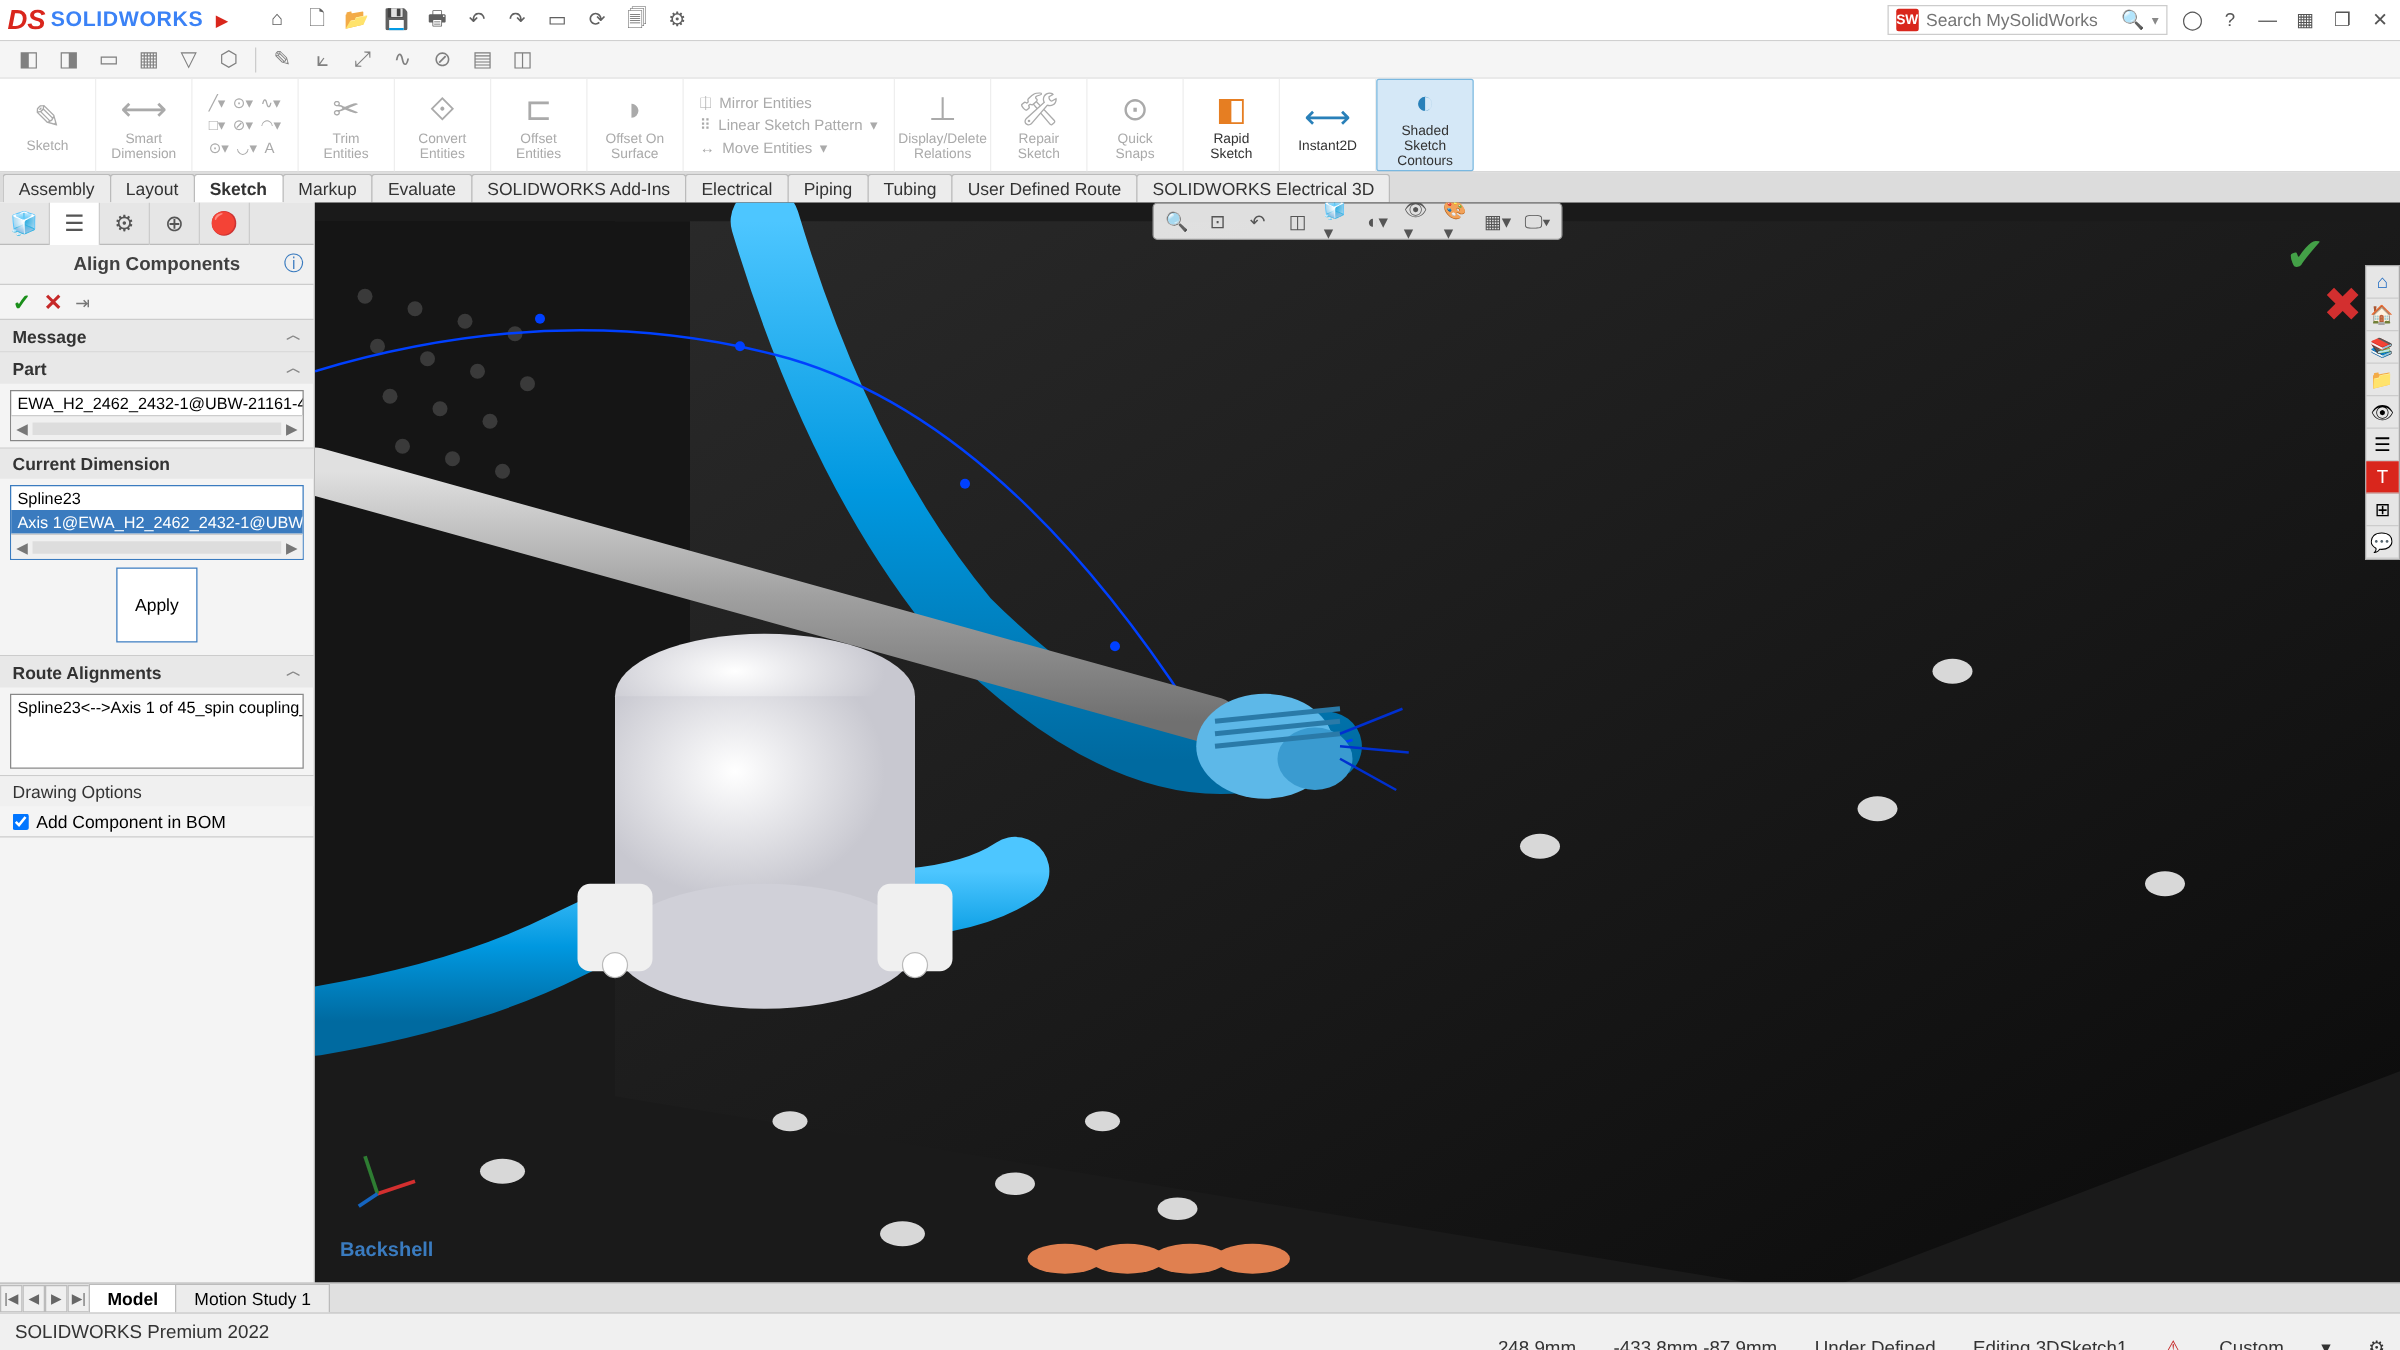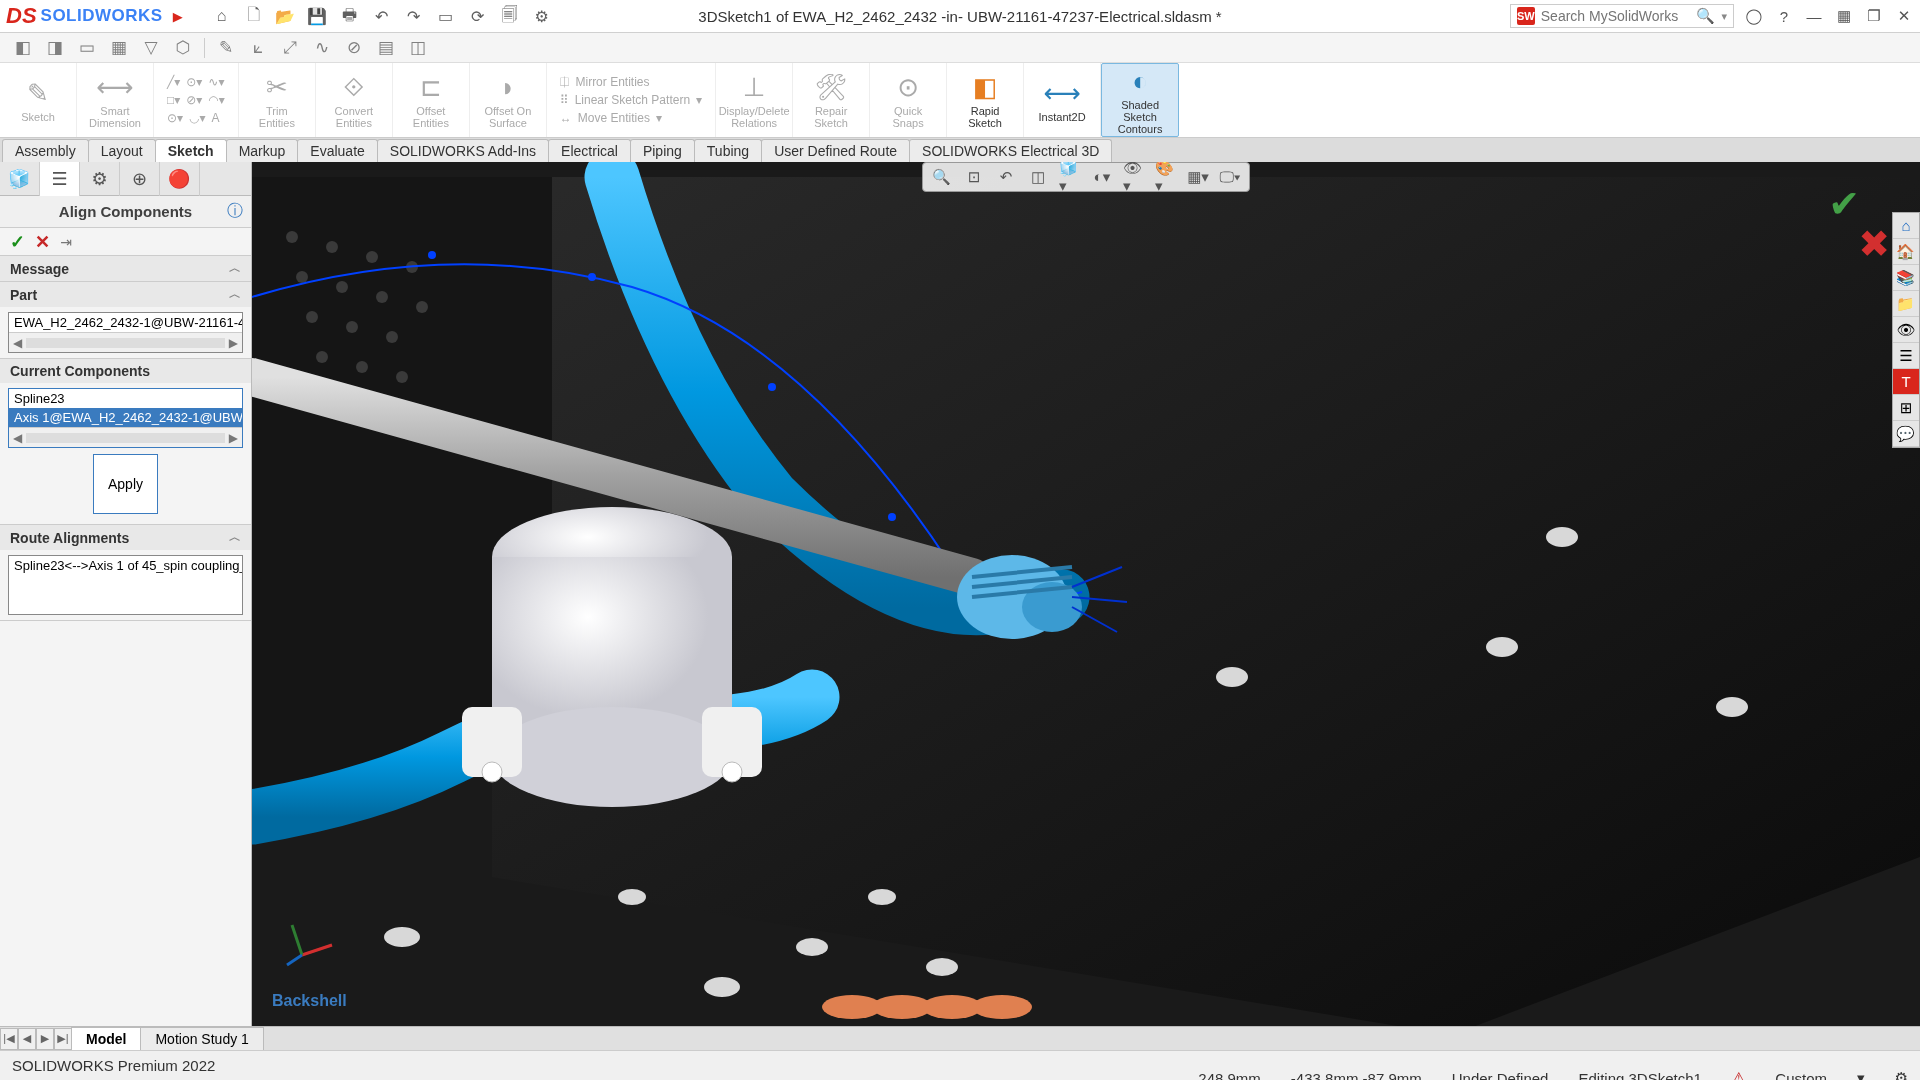--- a/index.html
+++ b/index.html
@@ -106,21 +106,20 @@
     <span class="tb">📂</span>
     <span class="tb">💾</span>
     <span class="tb">🖶</span>
     <span class="tb">↶</span>
     <span class="tb">↷</span>
     <span class="tb">▭</span>
     <span class="tb">⟳</span>
     <span class="tb">🗐</span>
     <span class="tb">⚙</span>
   </div>
-  <div class="doc-title">3DSketch1 of EWA_H2_2462_2432 -in- UBW-21161-47237-Electrical.sldasm *</div>
   <div class="title-right">
     <div class="search-box">
       <span class="sw-badge">SW</span>
       <input placeholder="Search MySolidWorks" style="">
       <span style="color:#888">🔍</span>
       <span style="color:#888;font-size:11px">▾</span>
     </div>
     <span class="win-btn">◯</span>
     <span class="win-btn">?</span>
     <span class="win-btn">—</span>
@@ -310,21 +309,21 @@
         <div class="scroll-strip">
             <span>◀</span>
             <span style="flex:1;background:#ddd;height:10px;margin:0 4px"></span>
             <span>▶</span>
           </div>
       </div>
     </div>
 
     <div class="section">
       <div class="section-head">
-          <span>Current Components</span>
+          <span>Current Dimension</span>
         </div>
       <div class="sel-box" style="border-color:#3a7bbf">
         <div class="line">Spline23</div>
         <div class="line sel">Axis 1@EWA_H2_2462_2432-1@UBW-21161-</div>
         <div class="scroll-strip">
             <span>◀</span>
             <span style="flex:1;background:#ddd;height:10px;margin:0 4px"></span>
             <span>▶</span>
           </div>
       </div>
@@ -334,20 +333,29 @@
     <div class="section">
       <div class="section-head">
           <span>Route Alignments</span>
           <span class="chev">︿</span>
         </div>
       <div class="sel-box" style="height:60px">
         <div class="line">Spline23&lt;--&gt;Axis 1 of 45_spin coupling_B00.</div>
       </div>
     </div>
 
+    <div class="section">
+      <div class="section-head" style="background:#f0f0f0;font-weight:normal">
+          <span>Drawing Options</span>
+        </div>
+      <div class="check-row">
+        <input type="checkbox" checked="" style="">
+        <span>Add Component in BOM</span>
+      </div>
+    </div>
   </div>
 
   <div class="viewport">
     <div class="hud">
       <span class="hb">🔍</span>
       <span class="hb">⊡</span>
       <span class="hb">↶</span>
       <span class="hb">◫</span>
       <span class="hb">🧊▾</span>
       <span class="hb">◐▾</span>

